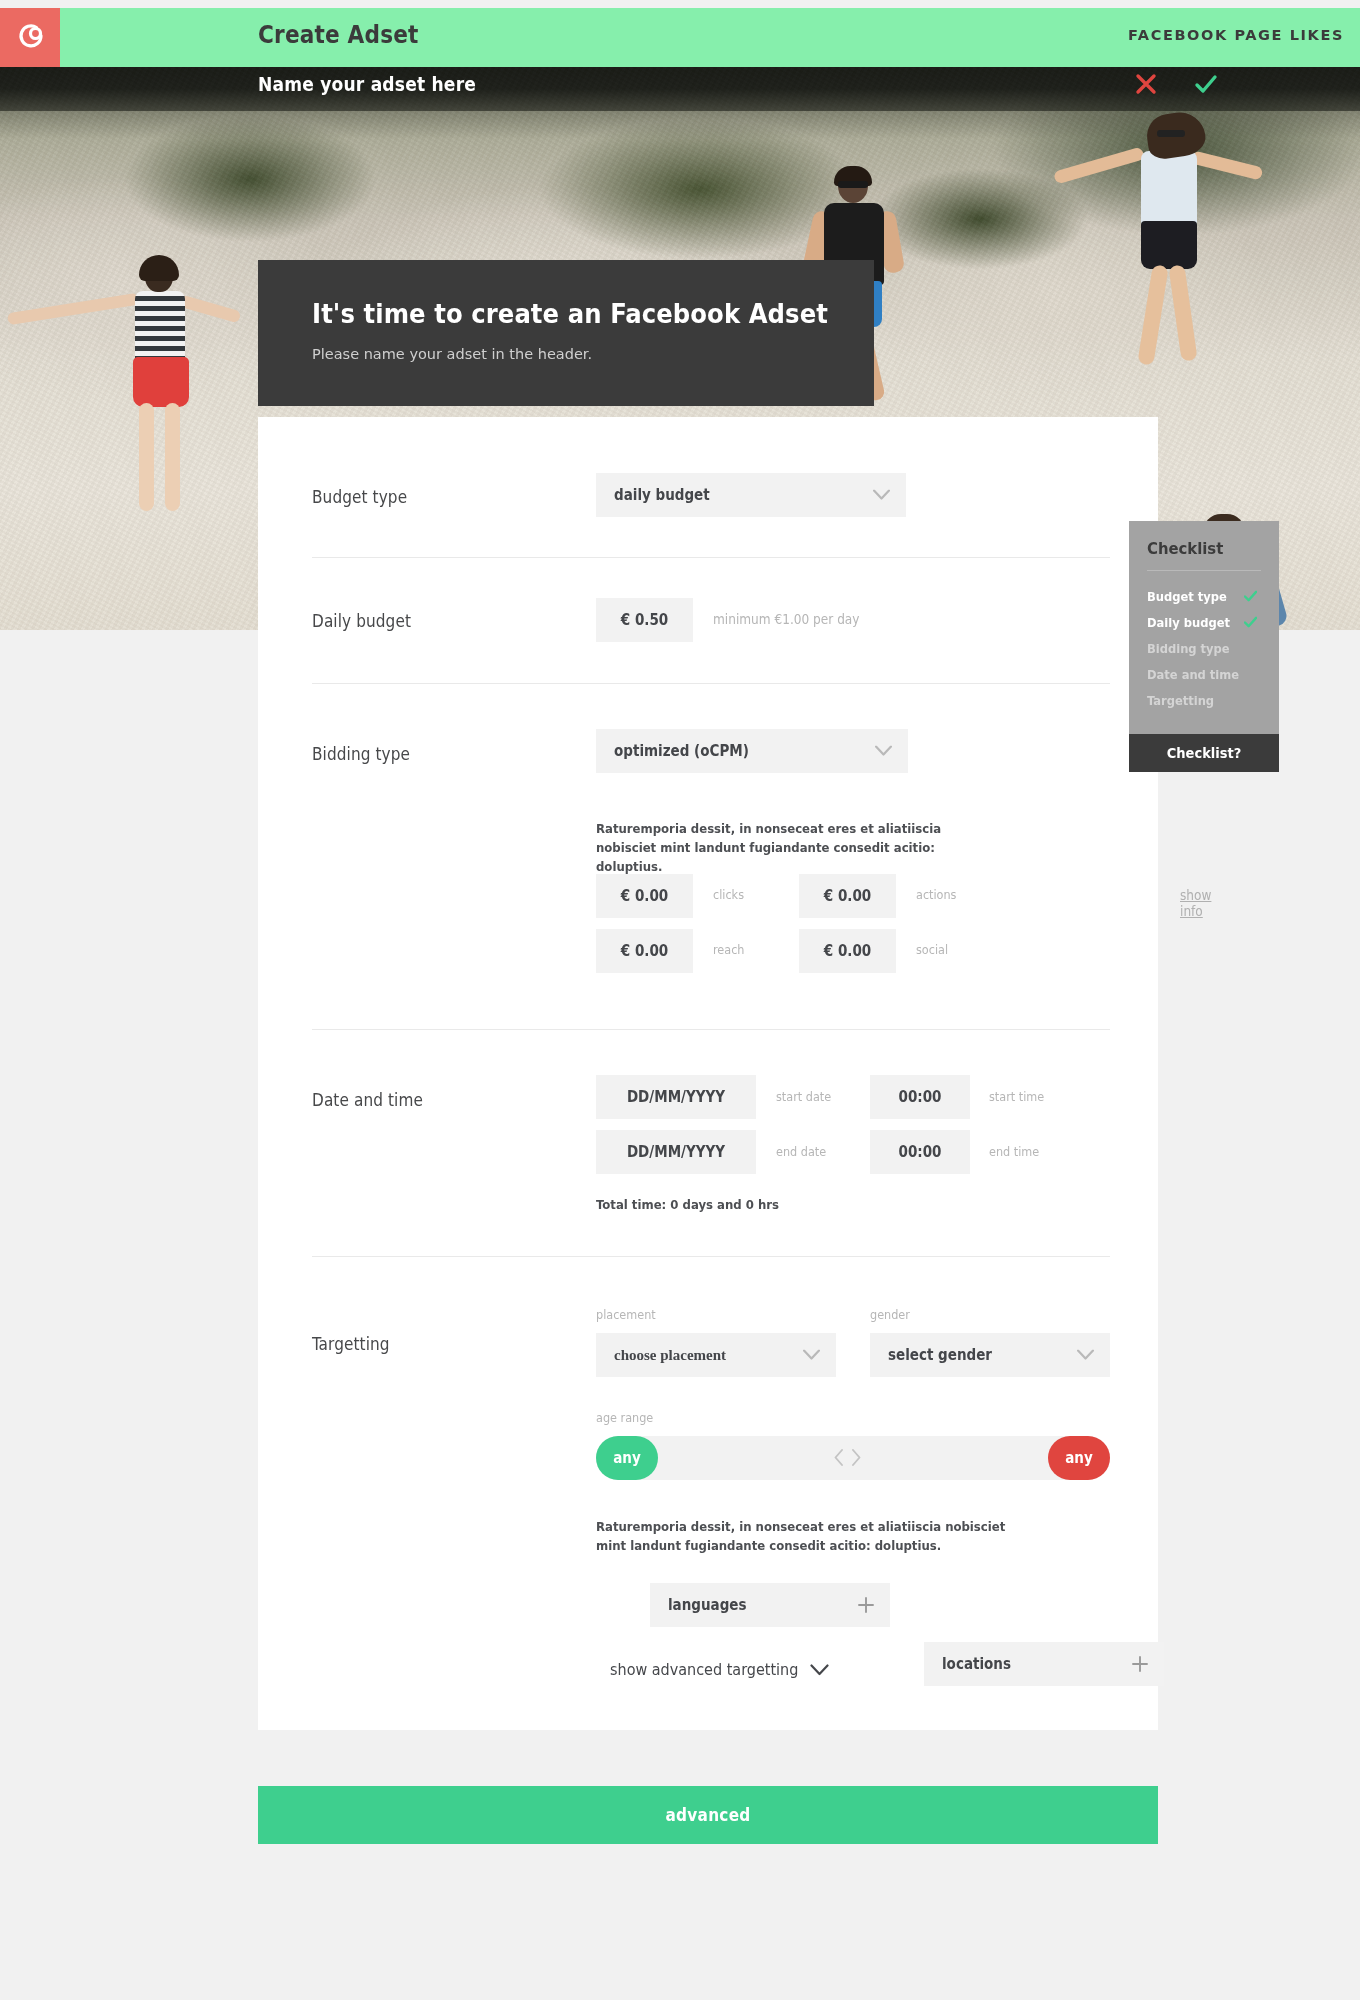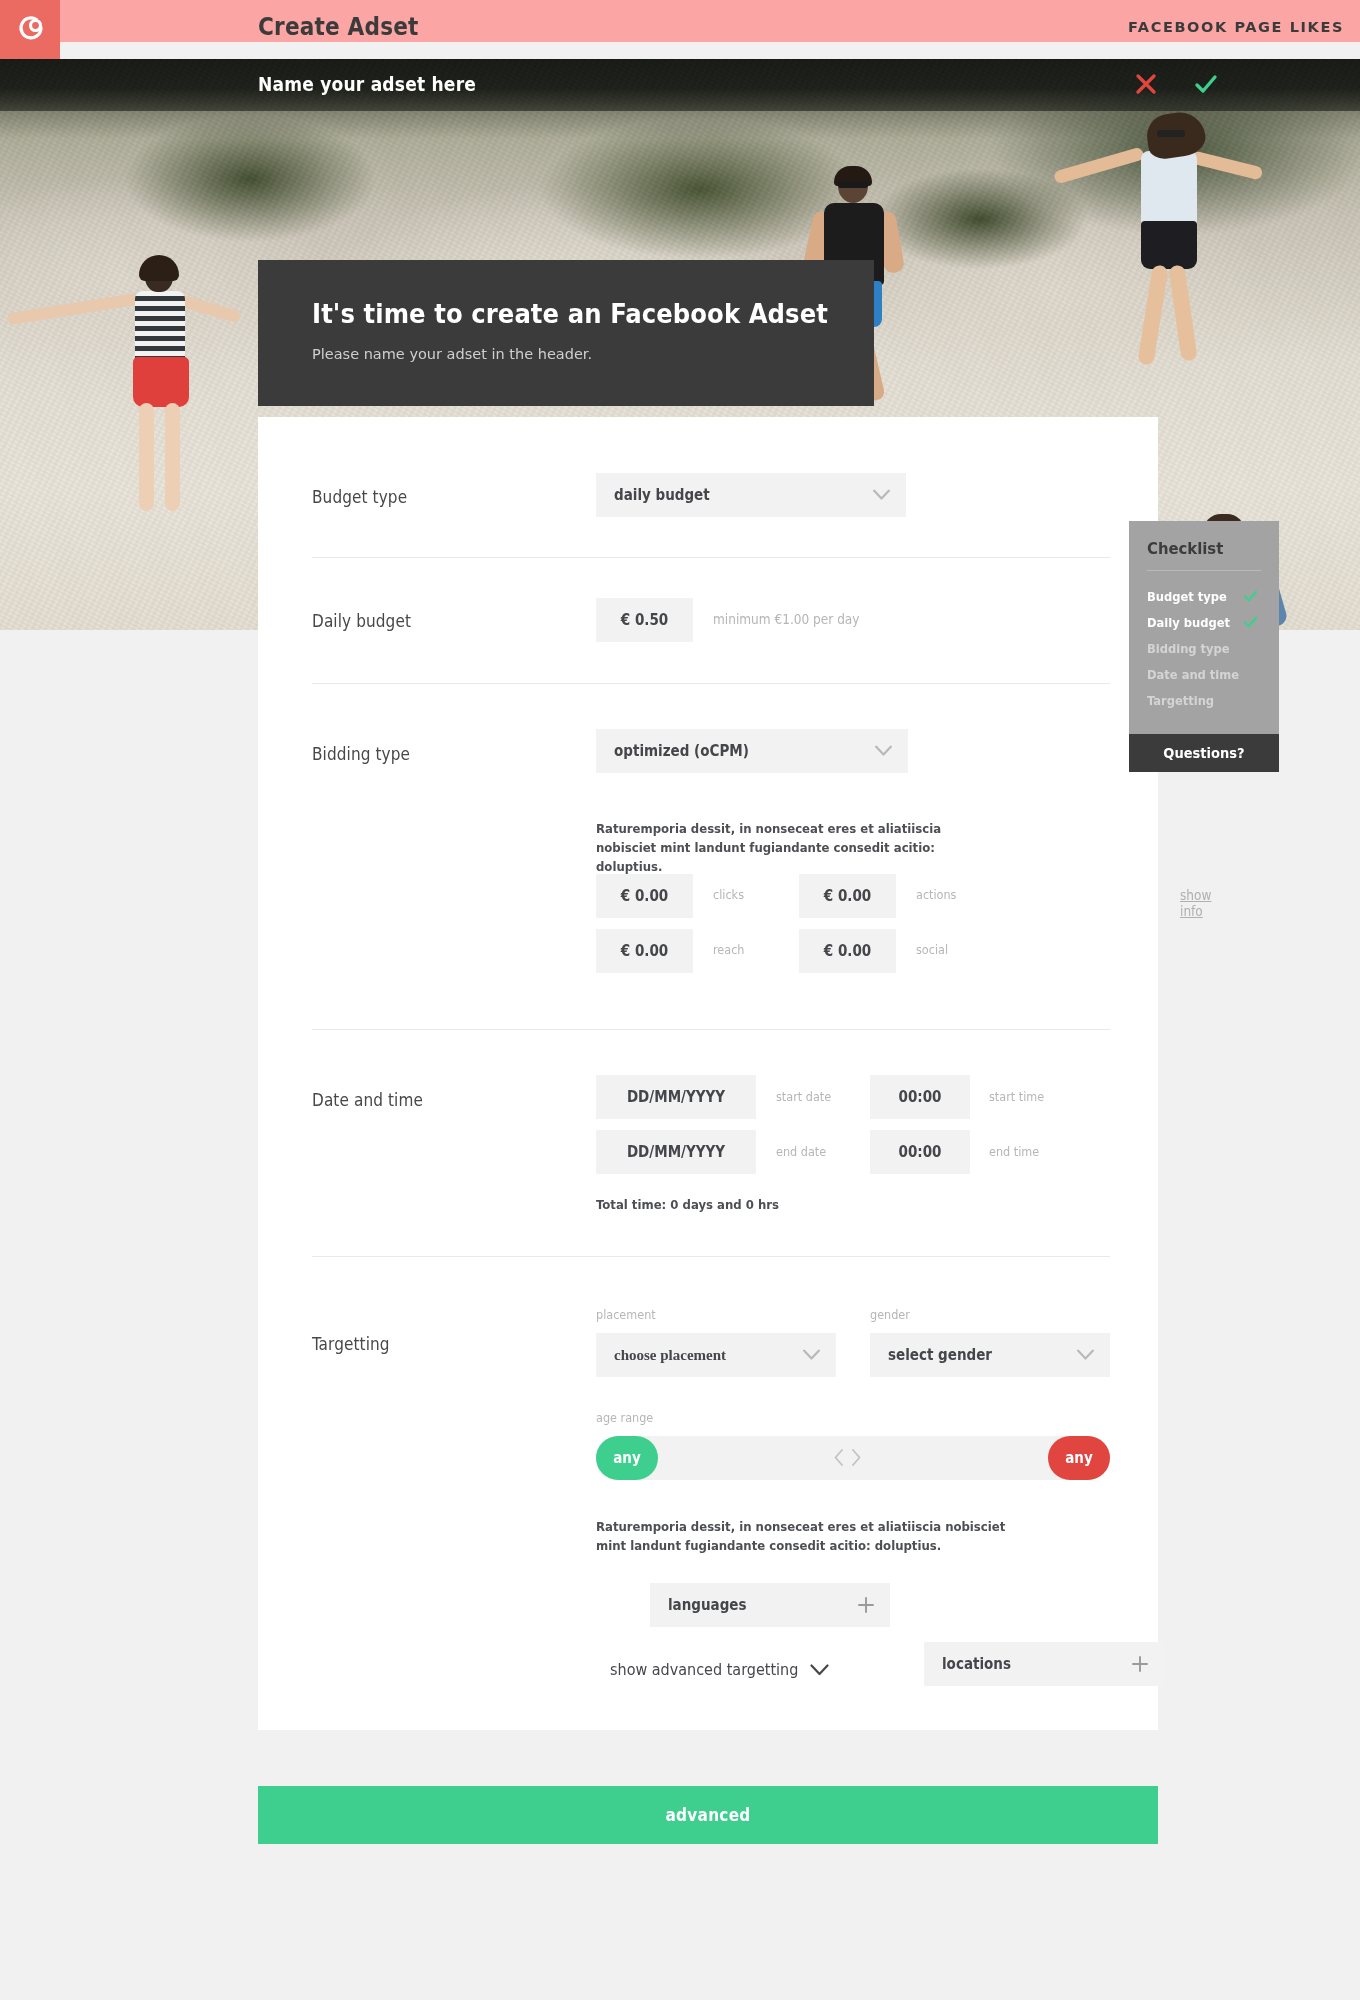--- a/index.html
+++ b/index.html
@@ -16,23 +16,23 @@
     position: relative;
     width: 1360px;
     height: 2000px;
     overflow: hidden;
     background: #f1f1f1;
   }
 
   
   .topbar {
     position: absolute;
-    top: 0; left: 0;
-    width: 1360px; height: 42px;
-    background: #fca5a5;
+    top: 8px; left: 0;
+    width: 1360px; height: 59px;
+    background: #86efac;
     z-index: 40;
   }
   .logo-box {
     position: absolute;
     top: 0; left: 0;
     width: 60px; height: 59px;
     background: #eb6a62;
   }
   .logo-glyph {
     position: absolute;
@@ -492,21 +492,21 @@
       <div class="cl-item">
         <span>Bidding type</span>
       </div>
       <div class="cl-item">
         <span>Date and time</span>
       </div>
       <div class="cl-item">
         <span>Targetting</span>
       </div>
     </div>
-    <div class="checklist-questions">Questions?</div>
+    <div class="checklist-questions">Checklist?</div>
   </div>
 
   <div class="panel">
 
     <div class="section" style="height:140px;">
       <div class="row-label" style="top:70px;">Budget type</div>
       <div class="field select abs" style="left:338px; top:56px; width:310px;">
         <span>daily budget</span>
         <svg class="chev" width="17" height="11" viewBox="0 0 17 11">
           <path d="M1 1 L8.5 9 L16 1" fill="none" stroke="#b9b9b9" stroke-width="2.2" stroke-linecap="round" stroke-linejoin="round"></path>

